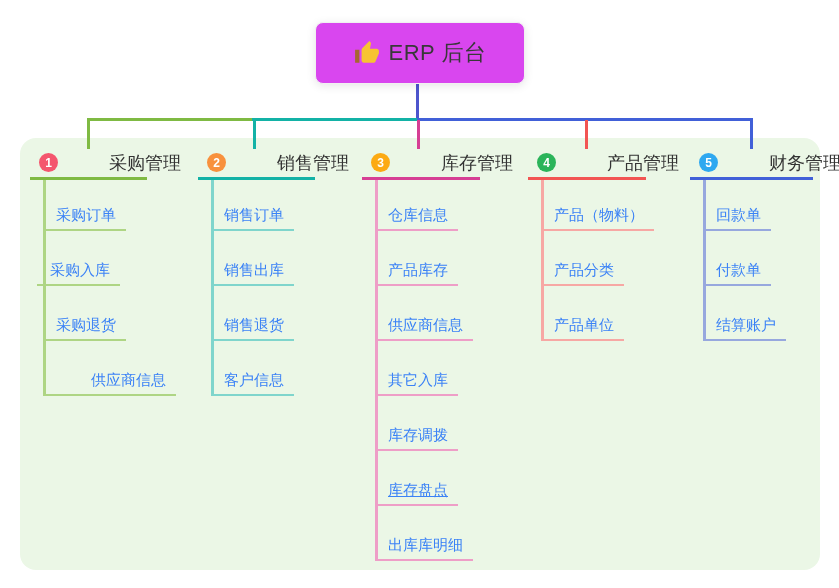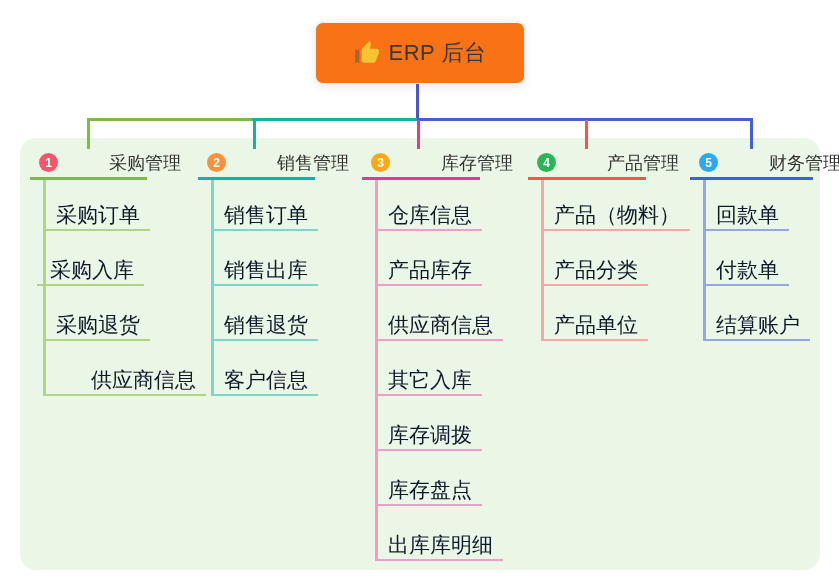--- a/index.html
+++ b/index.html
@@ -6,42 +6,42 @@
   .stage{
     position:relative;width:839px;height:588px;background:#ffffff;overflow:hidden;
     font-family:"Liberation Sans","DejaVu Sans",sans-serif;color:#333;
   }
   .panel{
     position:absolute;left:20px;top:138px;width:800px;height:432px;
     border-radius:16px;
   }
   .root-node{
     position:absolute;left:315px;top:22px;width:208px;height:60px;
-    background:#f97316;border:1px solid #f1f1f1;border-radius:8px;
+    background:#d946ef;border:1px solid #f1f1f1;border-radius:8px;
     box-shadow:0 2px 10px rgba(0,0,0,.10);
     display:flex;align-items:center;justify-content:center;gap:9px;
     z-index:5;
   }
   .root-title{font-size:22px;font-weight:500;color:#383838;letter-spacing:.5px;}
   .line{position:absolute;z-index:2;}
   .branch-header{
     position:absolute;top:148px;height:32px;box-sizing:border-box;
     display:flex;align-items:center;gap:7px;padding-left:9px;
     z-index:4;white-space:nowrap;
   }
   .badge{
     width:19px;height:19px;border-radius:50%;flex:0 0 auto;
     display:flex;align-items:center;justify-content:center;
     color:#fff;font-size:12px;font-weight:600;line-height:1;
   }
   .branch-label{font-size:18px;font-weight:500;color:#333;margin-left:44px;}
   .vline{position:absolute;width:3px;z-index:2;}
   .child-item{
     position:absolute;box-sizing:border-box;
-    padding:0 10px 4px 13px;font-size:21px;line-height:20px;color:#0f172a;
+    padding:0 10px 4px 13px;font-size:15px;line-height:20px;color:#3b82f6;
     white-space:nowrap;z-index:3;
   }
 </style>
 </head>
 <body>
 
 <div class="stage">
   <div class="panel" id="panel" style="background: rgb(235, 247, 230);"></div>
 
   <div class="root-node">
@@ -85,21 +85,21 @@
       <div class="branch-header" style="left: 362px; width: 118px; top: 148px; border-bottom: 3px solid rgb(214, 63, 148);">
         <div class="badge" style="background: rgb(252, 170, 19);">3</div>
         <div class="branch-label">库存管理</div>
       </div>
       <div class="vline" style="left: 375px; top: 180px; height: 381px; background: rgb(238, 158, 199);"></div>
       <div class="child-item" style="left: 375px; top: 205px; border-bottom: 2px solid rgb(238, 158, 199);">仓库信息</div>
       <div class="child-item" style="left: 375px; top: 260px; border-bottom: 2px solid rgb(238, 158, 199);">产品库存</div>
       <div class="child-item" style="left: 375px; top: 315px; border-bottom: 2px solid rgb(238, 158, 199);">供应商信息</div>
       <div class="child-item" style="left: 375px; top: 370px; border-bottom: 2px solid rgb(238, 158, 199);">其它入库</div>
       <div class="child-item" style="left: 375px; top: 425px; border-bottom: 2px solid rgb(238, 158, 199);">库存调拨</div>
-      <div class="child-item" style="left: 375px; top: 480px; border-bottom: 2px solid rgb(238, 158, 199);">库存盘点</div>
+      <div class="child-item" style="left: 375px; top: 480px; border-bottom: 2px solid rgb(238, 158, 199); text-decoration: underline;">库存盘点</div>
       <div class="child-item" style="left: 375px; top: 535px; border-bottom: 2px solid rgb(238, 158, 199);">出库库明细</div>
       <div class="branch-header" style="left: 528px; width: 118px; top: 148px; border-bottom: 3px solid rgb(242, 85, 83);">
         <div class="badge" style="background: rgb(43, 180, 90);">4</div>
         <div class="branch-label">产品管理</div>
       </div>
       <div class="vline" style="left: 541px; top: 180px; height: 161px; background: rgb(247, 168, 164);"></div>
       <div class="child-item" style="left: 541px; top: 205px; border-bottom: 2px solid rgb(247, 168, 164);">产品（物料）</div>
       <div class="child-item" style="left: 541px; top: 260px; border-bottom: 2px solid rgb(247, 168, 164);">产品分类</div>
       <div class="child-item" style="left: 541px; top: 315px; border-bottom: 2px solid rgb(247, 168, 164);">产品单位</div>
       <div class="branch-header" style="left: 690px; width: 123px; top: 148px; border-bottom: 3px solid rgb(65, 96, 216);">

